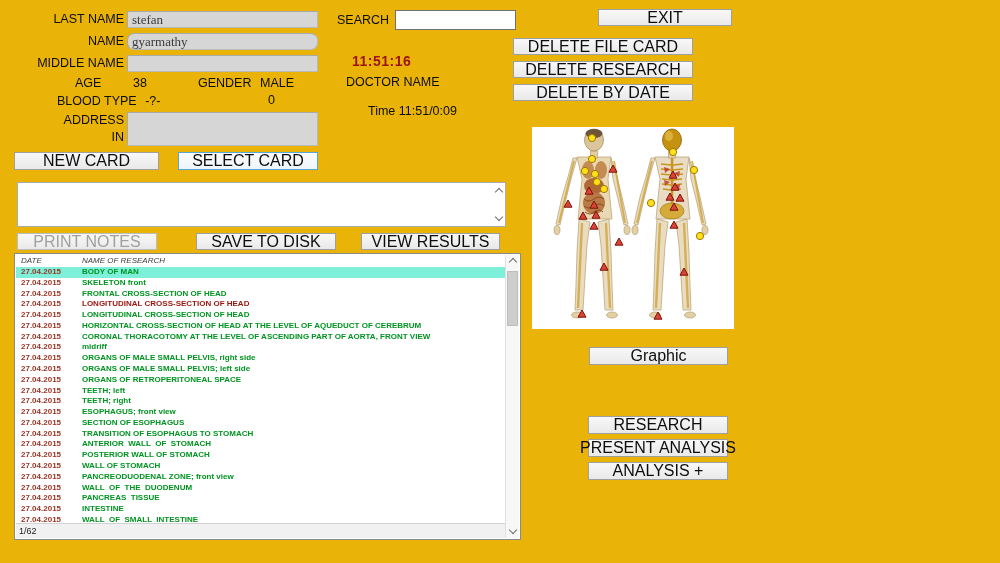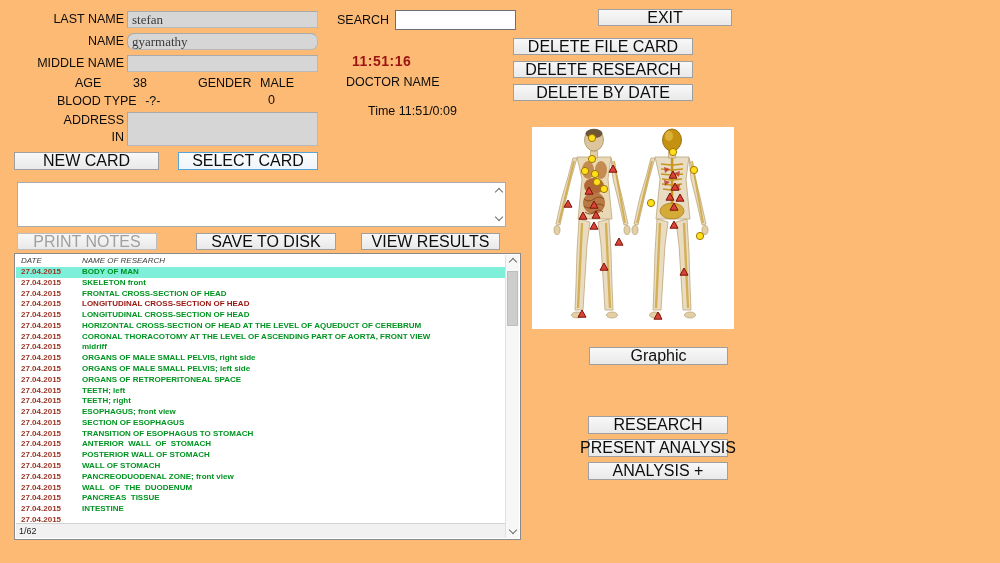--- a/index.html
+++ b/index.html
@@ -1,17 +1,17 @@
 <!DOCTYPE html>
 <html><head>
 <meta charset="utf-8">
 <style>
   html,body{margin:0;padding:0;}
   body{background:#e8e8e8;}
-  #app{position:relative;width:1000px;height:563px;background:#fdba74;overflow:hidden;
+  #app{position:relative;width:1000px;height:563px;background:#eab308;overflow:hidden;
        font-family:"Liberation Sans",sans-serif;color:#111;}
   .abs{position:absolute;}
   .lbl{font-size:12.5px;color:#0d0d0d;white-space:nowrap;}
   .rlbl{width:110px;text-align:right;}
   .gfield{background:#d6d6d6;border:1px solid #b9b9b9;border-top-color:#a9a9a9;border-left-color:#a9a9a9;
           font-family:"Liberation Serif",serif;font-size:13px;color:#3a3a3a;padding:0 4px;box-sizing:border-box;}
   input.gfield{outline:none;}
   .btn{display:flex;align-items:center;justify-content:center;box-sizing:border-box;
        background:linear-gradient(#f8f8f8,#e9e9e9);border:1px solid #9f9f9f;
        font-size:16px;color:#0d0d0d;cursor:pointer;white-space:nowrap;}
@@ -111,21 +111,21 @@
         <div class="lrow"><span class="ldate" style="color: rgb(154, 52, 35);">27.04.2015</span><span class="lname" style="color: rgb(0, 148, 33);">ESOPHAGUS; front view</span></div>
         <div class="lrow"><span class="ldate" style="color: rgb(154, 52, 35);">27.04.2015</span><span class="lname" style="color: rgb(0, 148, 33);">SECTION OF ESOPHAGUS</span></div>
         <div class="lrow"><span class="ldate" style="color: rgb(154, 52, 35);">27.04.2015</span><span class="lname" style="color: rgb(0, 148, 33);">TRANSITION OF ESOPHAGUS TO STOMACH</span></div>
         <div class="lrow"><span class="ldate" style="color: rgb(154, 52, 35);">27.04.2015</span><span class="lname" style="color: rgb(0, 148, 33);">ANTERIOR  WALL  OF  STOMACH</span></div>
         <div class="lrow"><span class="ldate" style="color: rgb(154, 52, 35);">27.04.2015</span><span class="lname" style="color: rgb(0, 148, 33);">POSTERIOR WALL OF STOMACH</span></div>
         <div class="lrow"><span class="ldate" style="color: rgb(154, 52, 35);">27.04.2015</span><span class="lname" style="color: rgb(0, 148, 33);">WALL OF STOMACH</span></div>
         <div class="lrow"><span class="ldate" style="color: rgb(154, 52, 35);">27.04.2015</span><span class="lname" style="color: rgb(0, 148, 33);">PANCREODUODENAL ZONE; front view</span></div>
         <div class="lrow"><span class="ldate" style="color: rgb(154, 52, 35);">27.04.2015</span><span class="lname" style="color: rgb(0, 148, 33);">WALL  OF  THE  DUODENUM</span></div>
         <div class="lrow"><span class="ldate" style="color: rgb(154, 52, 35);">27.04.2015</span><span class="lname" style="color: rgb(0, 148, 33);">PANCREAS  TISSUE</span></div>
         <div class="lrow"><span class="ldate" style="color: rgb(154, 52, 35);">27.04.2015</span><span class="lname" style="color: rgb(0, 148, 33);">INTESTINE</span></div>
-        <div class="lrow"><span class="ldate" style="color: rgb(154, 52, 35);">27.04.2015</span></div>
+        <div class="lrow"><span class="ldate" style="color: rgb(154, 52, 35);">27.04.2015</span><span class="lname" style="color: rgb(0, 148, 33);">WALL  OF  SMALL  INTESTINE</span></div>
       </div>
     <div class="statusrow">
       <span>1/62</span>
     </div>
     <div class="vtrack">
       <span class="chev up" style="left:4px;top:4px;"></span>
       <div class="vthumb" style="top:16px;height:55px;"></div>
       <span class="chev down" style="left:4px;bottom:5px;"></span>
     </div>
   </div>

